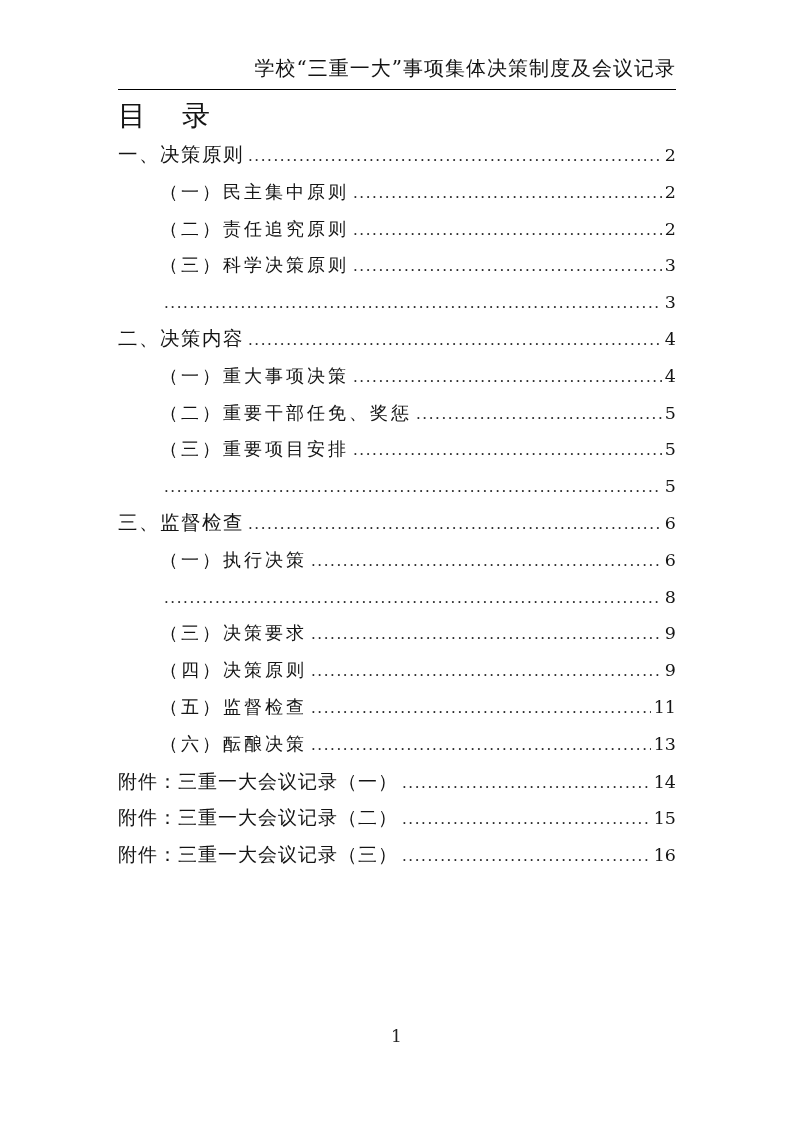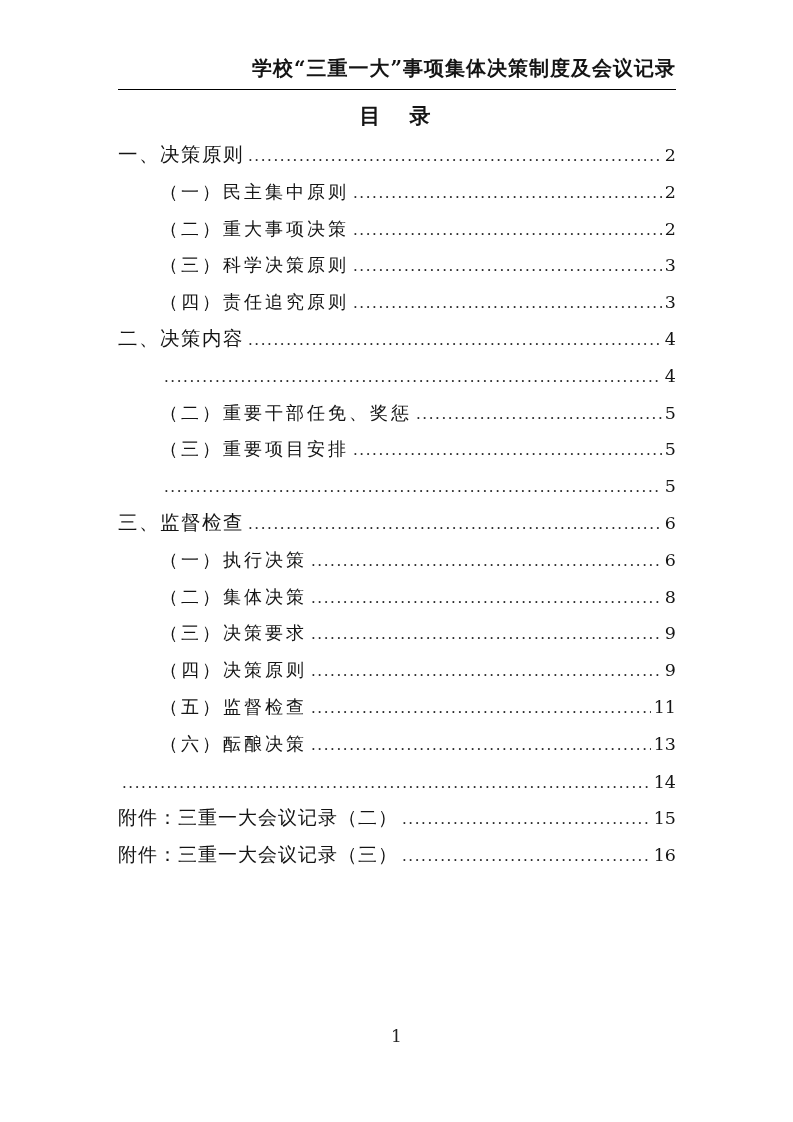--- a/index.html
+++ b/index.html
@@ -13,33 +13,33 @@
     overflow: hidden;
   }
   .content {
     position: absolute;
     left: 118px;
     top: 52px;
     width: 558px;
   }
   .doc-header {
     text-align: right;
-    font-weight: 700;
+    font-weight: 400;
     font-size: 20px;
     line-height: 32px;
     letter-spacing: 1px;
     padding-bottom: 5px;
     border-bottom: 1.6px solid #000;
     white-space: nowrap;
   }
   .toc-title {
     margin: 9px 0 4px 0;
-    text-align: center;
-    font-weight: 700;
-    font-size: 21px;
+    text-align: left;
+    font-weight: 400;
+    font-size: 28px;
     line-height: 34px;
     letter-spacing: 4px;
   }
   .toc { margin-top: 2px; }
   .toc-row {
     display: flex;
     align-items: baseline;
     height: 36.8px;
     line-height: 36.8px;
   }
@@ -96,41 +96,41 @@
         <span class="toc-label">一、决策原则</span>
         <span class="toc-dots"></span>
         <span class="toc-page">2</span>
       </div>
       <div class="toc-row l2">
         <span class="toc-label">（一）民主集中原则</span>
         <span class="toc-dots"></span>
         <span class="toc-page">2</span>
       </div>
       <div class="toc-row l2">
-        <span class="toc-label">（二）重大事项决策</span>
+        <span class="toc-label">（二）责任追究原则</span>
         <span class="toc-dots"></span>
         <span class="toc-page">2</span>
       </div>
       <div class="toc-row l2">
         <span class="toc-label">（三）科学决策原则</span>
         <span class="toc-dots"></span>
         <span class="toc-page">3</span>
       </div>
       <div class="toc-row l2">
-        <span class="toc-label">（四）责任追究原则</span>
         <span class="toc-dots"></span>
         <span class="toc-page">3</span>
       </div>
 
       <div class="toc-row l1">
         <span class="toc-label">二、决策内容</span>
         <span class="toc-dots"></span>
         <span class="toc-page">4</span>
       </div>
       <div class="toc-row l2">
+        <span class="toc-label">（一）重大事项决策</span>
         <span class="toc-dots"></span>
         <span class="toc-page">4</span>
       </div>
       <div class="toc-row l2">
         <span class="toc-label">（二）重要干部任免、奖惩</span>
         <span class="toc-dots"></span>
         <span class="toc-page">5</span>
       </div>
       <div class="toc-row l2">
         <span class="toc-label">（三）重要项目安排</span>
@@ -146,21 +146,20 @@
         <span class="toc-label">三、监督检查</span>
         <span class="toc-dots"></span>
         <span class="toc-page">6</span>
       </div>
       <div class="toc-row l2">
         <span class="toc-label">（一）执行决策</span>
         <span class="toc-dots"></span>
         <span class="toc-page">6</span>
       </div>
       <div class="toc-row l2">
-        <span class="toc-label">（二）集体决策</span>
         <span class="toc-dots"></span>
         <span class="toc-page">8</span>
       </div>
       <div class="toc-row l2">
         <span class="toc-label">（三）决策要求</span>
         <span class="toc-dots"></span>
         <span class="toc-page">9</span>
       </div>
       <div class="toc-row l2">
         <span class="toc-label">（四）决策原则</span>
@@ -172,20 +171,21 @@
         <span class="toc-dots"></span>
         <span class="toc-page">11</span>
       </div>
       <div class="toc-row l2">
         <span class="toc-label">（六）酝酿决策</span>
         <span class="toc-dots"></span>
         <span class="toc-page">13</span>
       </div>
 
       <div class="toc-row att">
+        <span class="toc-label">附件：三重一大会议记录（一）</span>
         <span class="toc-dots"></span>
         <span class="toc-page">14</span>
       </div>
       <div class="toc-row att">
         <span class="toc-label">附件：三重一大会议记录（二）</span>
         <span class="toc-dots"></span>
         <span class="toc-page">15</span>
       </div>
       <div class="toc-row att">
         <span class="toc-label">附件：三重一大会议记录（三）</span>

